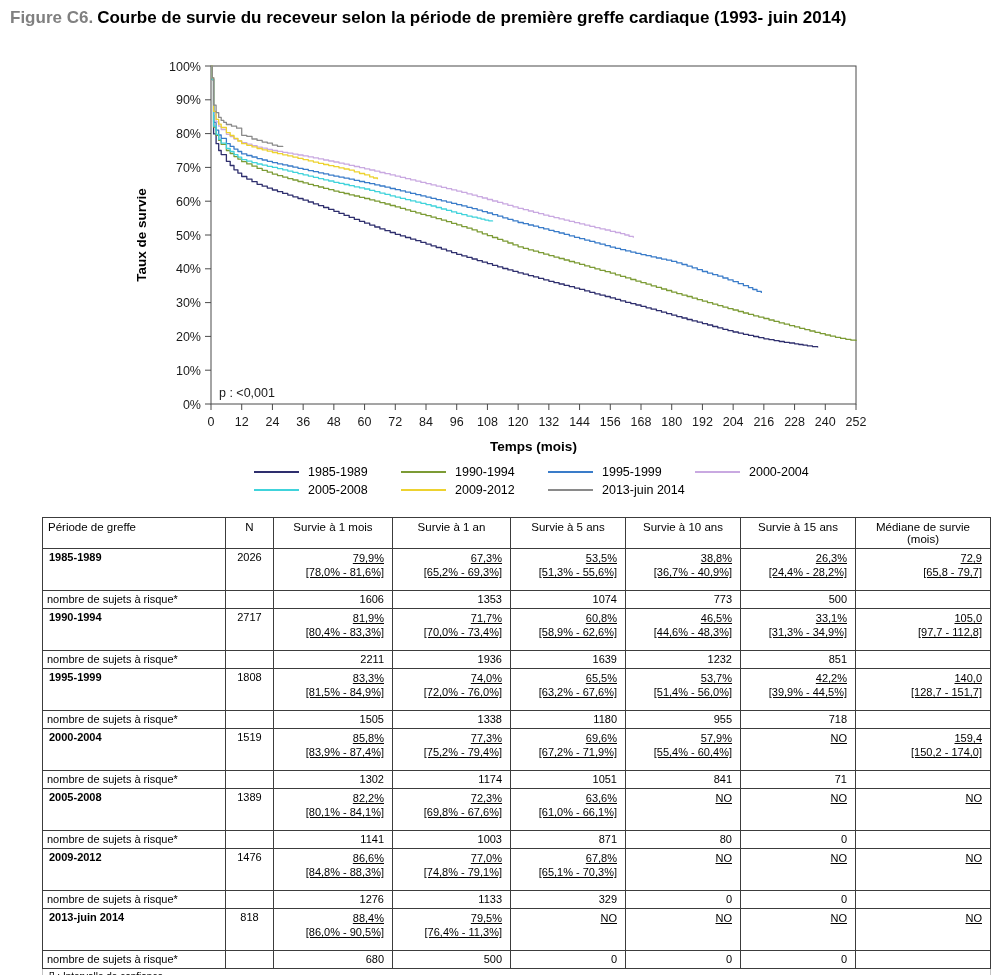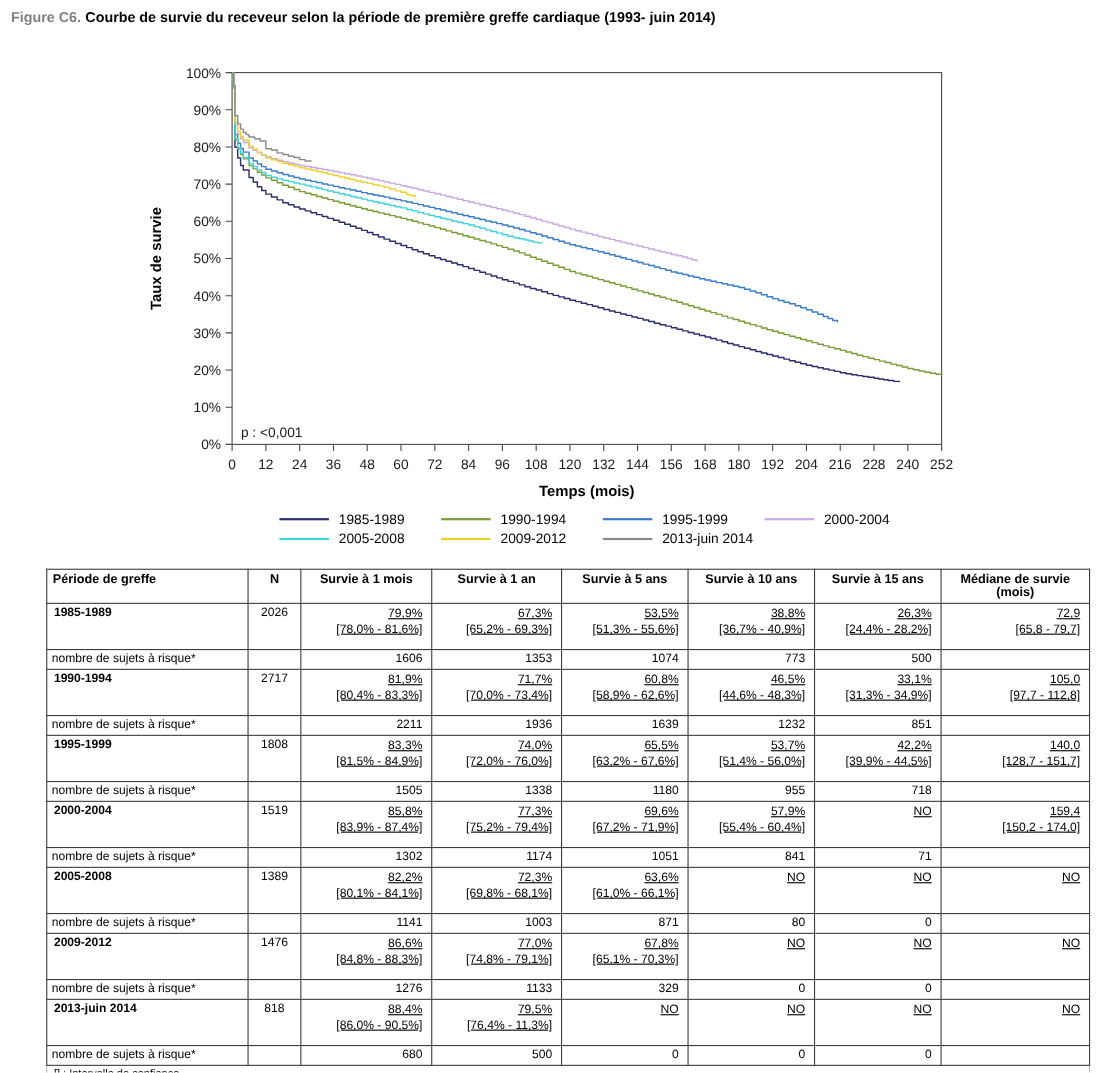--- a/index.html
+++ b/index.html
@@ -1,35 +1,35 @@
 <!DOCTYPE html>
 <html><head>
 <meta charset="utf-8">
 <style>
   html,body{margin:0;padding:0;}
   body{
     width:1000px;height:975px;position:relative;background:#ffffff;
     font-family:"Liberation Sans", sans-serif;color:#000;overflow:hidden;
   }
-  .fig-title{position:absolute;left:10px;top:8px;font-size:13px;font-weight:bold;white-space:nowrap;}
+  .fig-title{position:absolute;left:10px;top:8px;font-size:17px;font-weight:bold;white-space:nowrap;}
   .fig-title .prefix{color:#808080;margin-right:4px;}
   #chart{position:absolute;left:0;top:48px;}
   .axis-line{stroke:#4a4a4a;stroke-width:1;fill:none;}
   .tick-label{font-size:12.5px;fill:#1a1a1a;}
   .axis-title{font-size:13.5px;font-weight:bold;fill:#000;}
   .annot{font-size:12.5px;fill:#1a1a1a;}
   .legend{position:absolute;left:254px;top:464px;display:grid;grid-template-columns:repeat(4,147px);row-gap:2px;}
   .legend-item{display:flex;align-items:center;gap:9px;font-size:12.5px;height:16px;white-space:nowrap;}
   .legend-swatch{width:45px;height:2px;flex:0 0 45px;}
   table.survival{
     position:absolute;left:42px;top:517px;width:948px;border-collapse:collapse;
     font-size:11px;table-layout:fixed;
   }
   table.survival th, table.survival td{border:1px solid #3c3c3c;overflow:hidden;}
-  table.survival th{font-size:11.5px;font-weight:bold;vertical-align:top;padding:3px 5px;text-align:center;}
+  table.survival th{font-size:11.5px;font-weight:normal;vertical-align:top;padding:3px 5px;text-align:center;}
   table.survival th.col-period{text-align:left;}
   td.period-cell{font-weight:bold;text-align:left;padding:2px 6px;vertical-align:top;}
   td.n-cell{text-align:center;vertical-align:top;padding:2px 4px;margin-top:20px;}
   td.val-cell{text-align:right;vertical-align:top;padding:2px 8px 3px 4px;text-decoration:underline;}
   td.val-cell div{line-height:14px;}
   tr.period-row td{height:36px;}
   tr.risk-row td{height:16px;padding-top:0;padding-bottom:1px;}
   td.risk-label{text-align:left;padding:1px 4px;font-weight:normal;}
   td.risk-val{text-align:right;padding:1px 8px 1px 4px;}
   tr.footnote-row td{
@@ -333,21 +333,21 @@
       </tr>
       <tr class="period-row">
         <td class="period-cell">2005-2008</td>
         <td class="n-cell">1389</td>
         <td class="val-cell">
           <div>82,2%</div>
           <div>[80,1% - 84,1%]</div>
         </td>
         <td class="val-cell">
           <div>72,3%</div>
-          <div>[69,8% - 68,1%]</div>
+          <div>[69,8% - 67,6%]</div>
         </td>
         <td class="val-cell">
           <div>63,6%</div>
           <div>[61,0% - 66,1%]</div>
         </td>
         <td class="val-cell">
           <div>NO</div>
         </td>
         <td class="val-cell">
           <div>NO</div>

